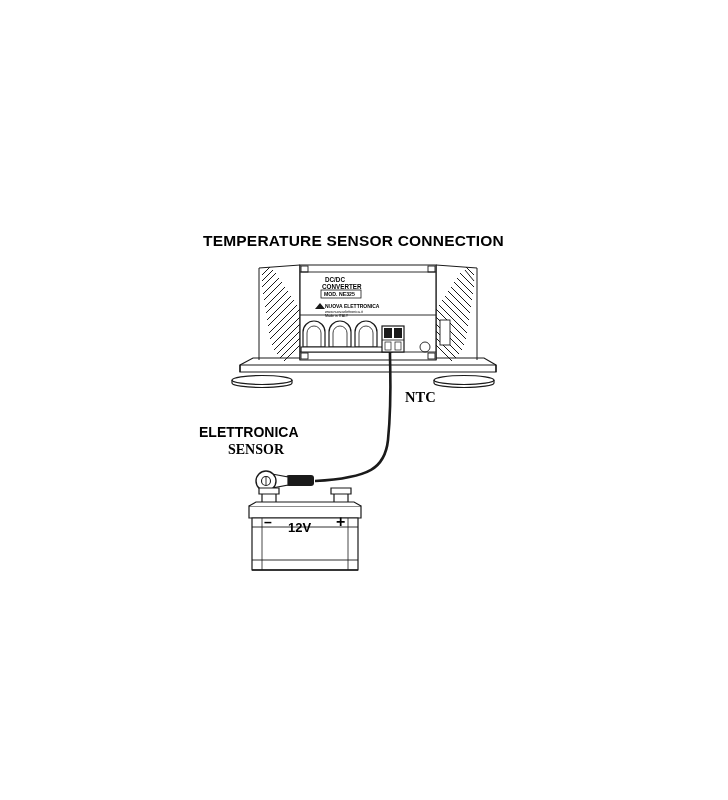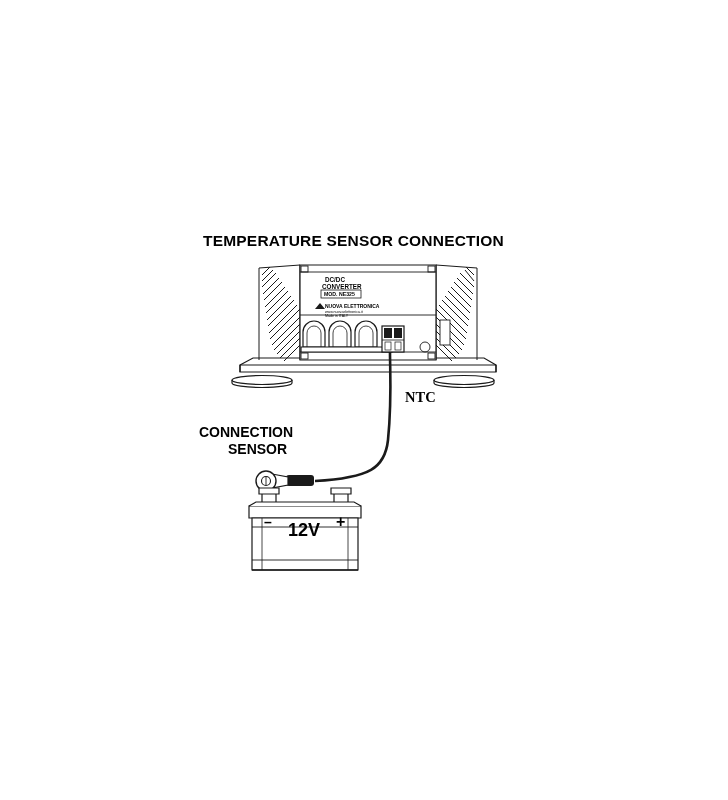--- a/index.html
+++ b/index.html
@@ -77,22 +77,22 @@
 </style>
 </head>
 <body>
 
 <div id="diagram-root">
 
   <div class="txt-title" style="left:203px; top:232px;">TEMPERATURE SENSOR CONNECTION</div>
 
   <div class="txt-ntc" style="left:405px; top:389px;">NTC</div>
 
-  <div class="txt-label" style="left:199px; top:424px;">CONNECTION</div>
-  <div class="txt-label" style="left:228px; top:441px;">SENSOR</div>
+  <div class="txt-label" style="left:199px; top:424px;">ELETTRONICA</div>
+  <div class="txt-label" style="left:228px; top:441px;font-family:Liberation Serif, serif;">SENSOR</div>
 
   <svg width="728" height="800" viewBox="0 0 728 800" style="position:absolute;left:0;top:0;">
 
     <g stroke="#1a1a1a" fill="none" stroke-width="1.2">
 
       <g stroke-width="1">
         <path d="M262 275 L270 267 M262 281 L273 270 M262 287 L276 273 M263 294 L279 278
                  M264 300 L282 282 M265 307 L285 287 M266 313 L288 291 M267 320 L291 296
                  M268 326 L294 300 M269 333 L297 305 M270 339 L300 309 M272 345 L300 317
                  M274 350 L300 324 M277 354 L300 331 M280 358 L300 338 M284 361 L300 345"></path>
@@ -197,16 +197,16 @@
   </svg>
 
   <div class="device-text" style="left:325px; top:276px;">DC/DC</div>
   <div class="device-text" style="left:322px; top:283px;">CONVERTER</div>
   <div class="device-model" style="left:324px; top:291px;">MOD. NE325</div>
   <div class="device-brand" style="left:325px; top:303px;">NUOVA ELETTRONICA</div>
   <div class="device-origin" style="left:325px; top:310px;">www.nuovaelettronica.it</div>
   <div class="device-origin" style="left:325px; top:314px;">Made in ITALY</div>
 
   <div class="batt-text" style="left:264px; top:514px; font-size:14px;">–</div>
-  <div class="batt-text" style="left:288px; top:520px; font-size:18px;">12V</div>
+  <div class="batt-text" style="left:288px; top:520px; font-size:13px;">12V</div>
   <div class="batt-text" style="left:336px; top:513px; font-size:16px;">+</div>
 
 </div>
 
 </body></html>

